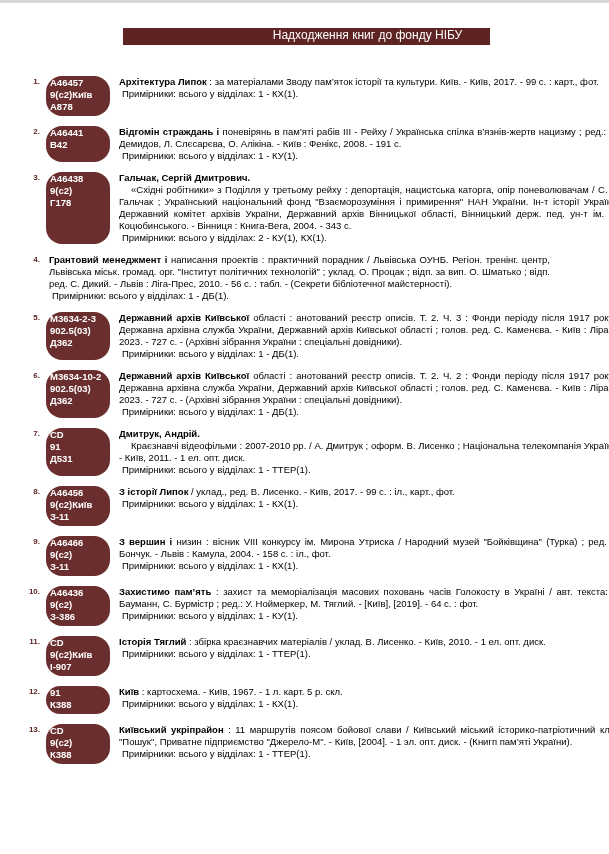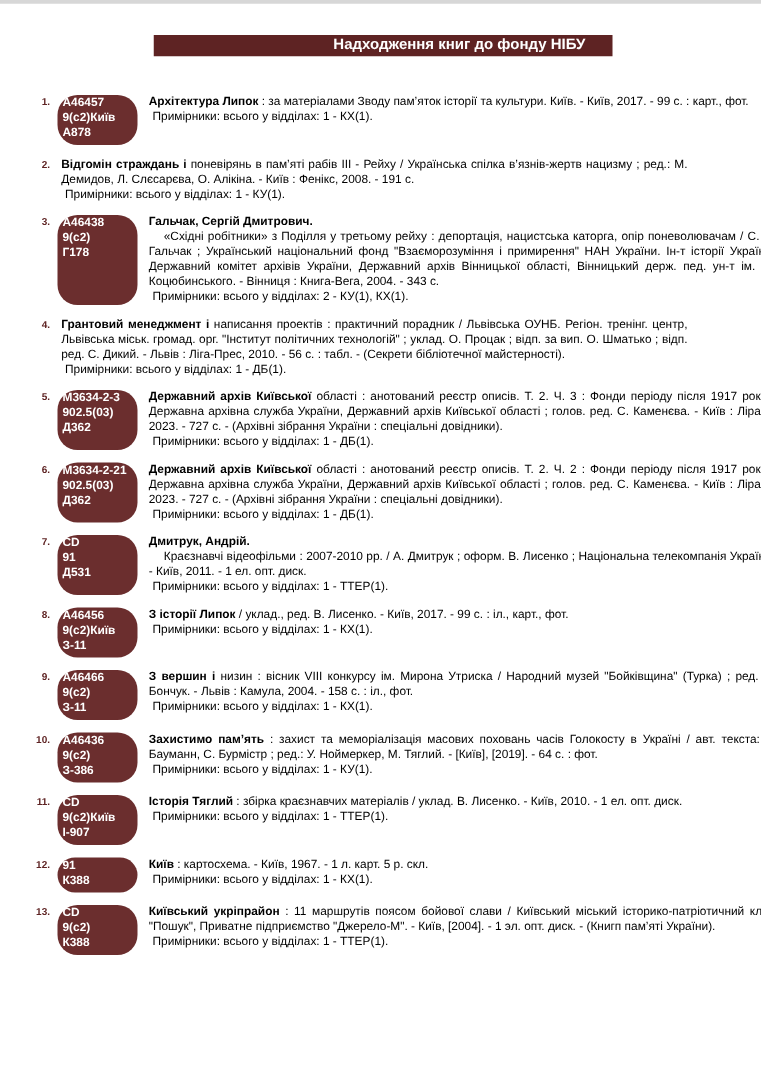--- a/index.html
+++ b/index.html
@@ -9,21 +9,21 @@
     overflow:hidden;
     background:#fff;
     font-family:"Liberation Sans", sans-serif;
   }
   .top-strip{width:100%;height:3px;background:var(--strip,#d7d7d7);}
   .title-bar{
     margin:25px 0 0 123px;
     width:367px;
     background:var(--bar,#5e2323);
     color:#fff;
-    font-weight:bold;
+    font-weight:normal;
     font-size:12px;
     line-height:13.5px;
     padding:1px 0 2px 0;
   }
   .title-text{position:relative;left:61px;text-align:center;}
   .entries{margin-top:31px;}
   .entry{
     display:flex;
     align-items:stretch;
     margin:0 0 10px 26px;
@@ -80,20 +80,24 @@
         </div>
     <div class="desc">
 
       <p class="bib"><span class="lead">Архітектура Липок</span><span class="rest"> : за матеріалами Зводу пам’яток історії та культури. Київ. - Київ, 2017. - 99 с. : карт., фот.</span></p>
       <div class="copies">Примірники: всього у відділах: 1 - КХ(1).</div>
     </div>
   </div>
 
   <div class="entry">
     <div class="num">2.</div>
+    <div class="callbox">
+          <div>А46441</div>
+          <div>В42</div>
+        </div>
     <div class="desc">
 
       <p class="bib"><span class="lead">Відгомін страждань і</span><span class="rest"> поневірянь в пам’яті рабів ІІІ - Рейху / Українська спілка в’язнів-жертв нацизму ; ред.: М. Демидов, Л. Слєсарєва, О. Алікіна. - Київ : Фенікс, 2008. - 191 с.</span></p>
       <div class="copies">Примірники: всього у відділах: 1 - КУ(1).</div>
     </div>
   </div>
 
   <div class="entry">
     <div class="num">3.</div>
     <div class="callbox">
@@ -127,21 +131,21 @@
     <div class="desc">
 
       <p class="bib"><span class="lead">Державний архів Київської</span><span class="rest"> області : анотований реєстр описів. Т. 2. Ч. 3 : Фонди періоду після 1917 року / Державна архівна служба України, Державний архів Київської області ; голов. ред. С. Каменєва. - Київ : Ліра-К, 2023. - 727 с. - (Архівні зібрання України : спеціальні довідники).</span></p>
       <div class="copies">Примірники: всього у відділах: 1 - ДБ(1).</div>
     </div>
   </div>
 
   <div class="entry">
     <div class="num">6.</div>
     <div class="callbox">
-          <div>М3634-2-21</div>
+          <div>М3634-10-2</div>
           <div>902.5(03)</div>
           <div>Д362</div>
         </div>
     <div class="desc">
 
       <p class="bib"><span class="lead">Державний архів Київської</span><span class="rest"> області : анотований реєстр описів. Т. 2. Ч. 2 : Фонди періоду після 1917 року / Державна архівна служба України, Державний архів Київської області ; голов. ред. С. Каменєва. - Київ : Ліра-К, 2023. - 727 с. - (Архівні зібрання України : спеціальні довідники).</span></p>
       <div class="copies">Примірники: всього у відділах: 1 - ДБ(1).</div>
     </div>
   </div>
 

